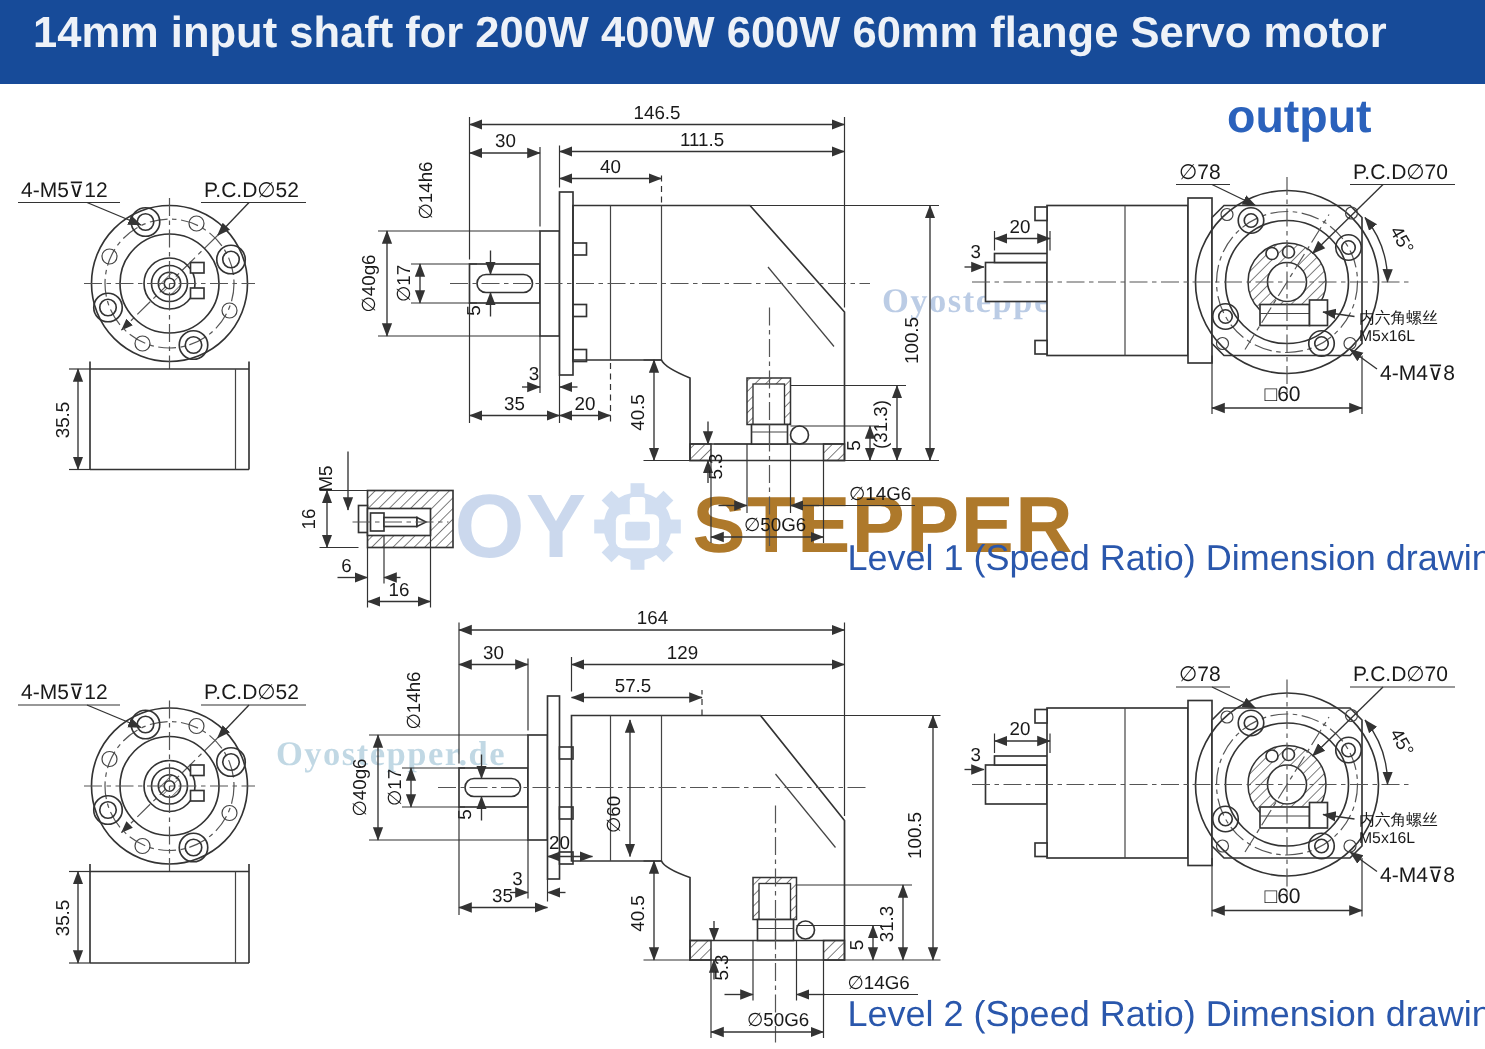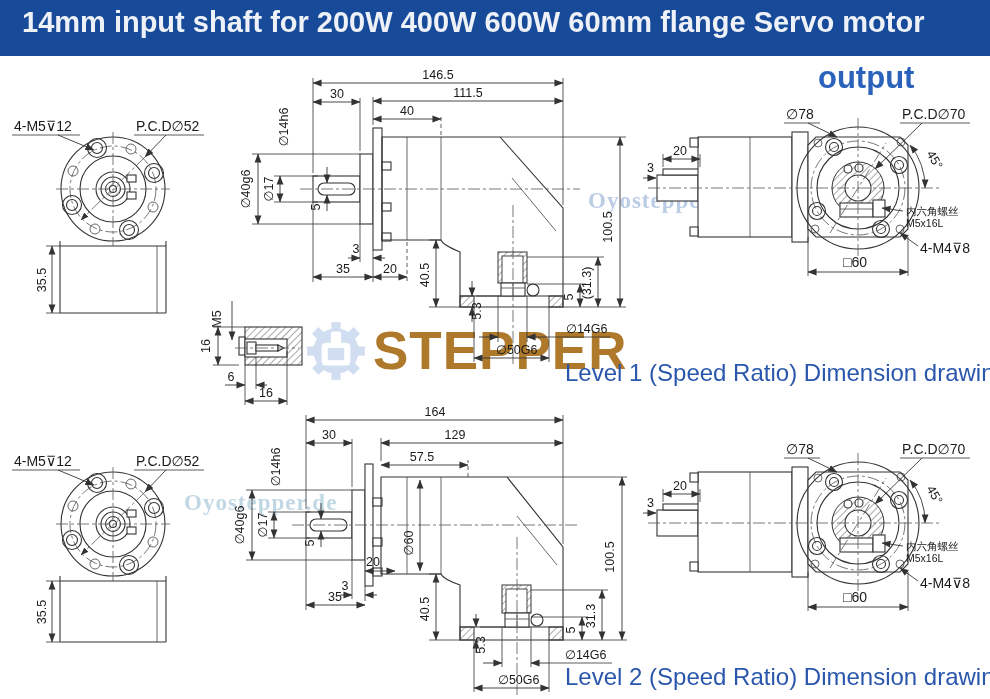--- a/index.html
+++ b/index.html
@@ -49,20 +49,21 @@
     </defs>
   </svg>
 
   <header id="titlebar">
     <div class="t">14mm input shaft for 200W 400W 600W 60mm flange Servo motor</div>
   </header>
 
   <div class="wm-brand" style="left:588px;top:188px;">Oyostepper.de</div>
   <div class="wm-brand teal" style="left:184px;top:490px;">Oyostepper.de</div>
   <div id="wm-logo">
+    <span class="oy">OY</span>
     <svg width="66" height="66" viewBox="0 0 64 64" style="position:static">
       <g fill="none" stroke="#c9d9ef" stroke-width="9">
         <line x1="32" y1="4" x2="32" y2="16"></line>
           <line x1="32" y1="48" x2="32" y2="60"></line>
         <line x1="4" y1="32" x2="16" y2="32"></line>
           <line x1="48" y1="32" x2="60" y2="32"></line>
         <line x1="12" y1="12" x2="21" y2="21"></line>
           <line x1="43" y1="43" x2="52" y2="52"></line>
         <line x1="12" y1="52" x2="21" y2="43"></line>
           <line x1="43" y1="21" x2="52" y2="12"></line>

